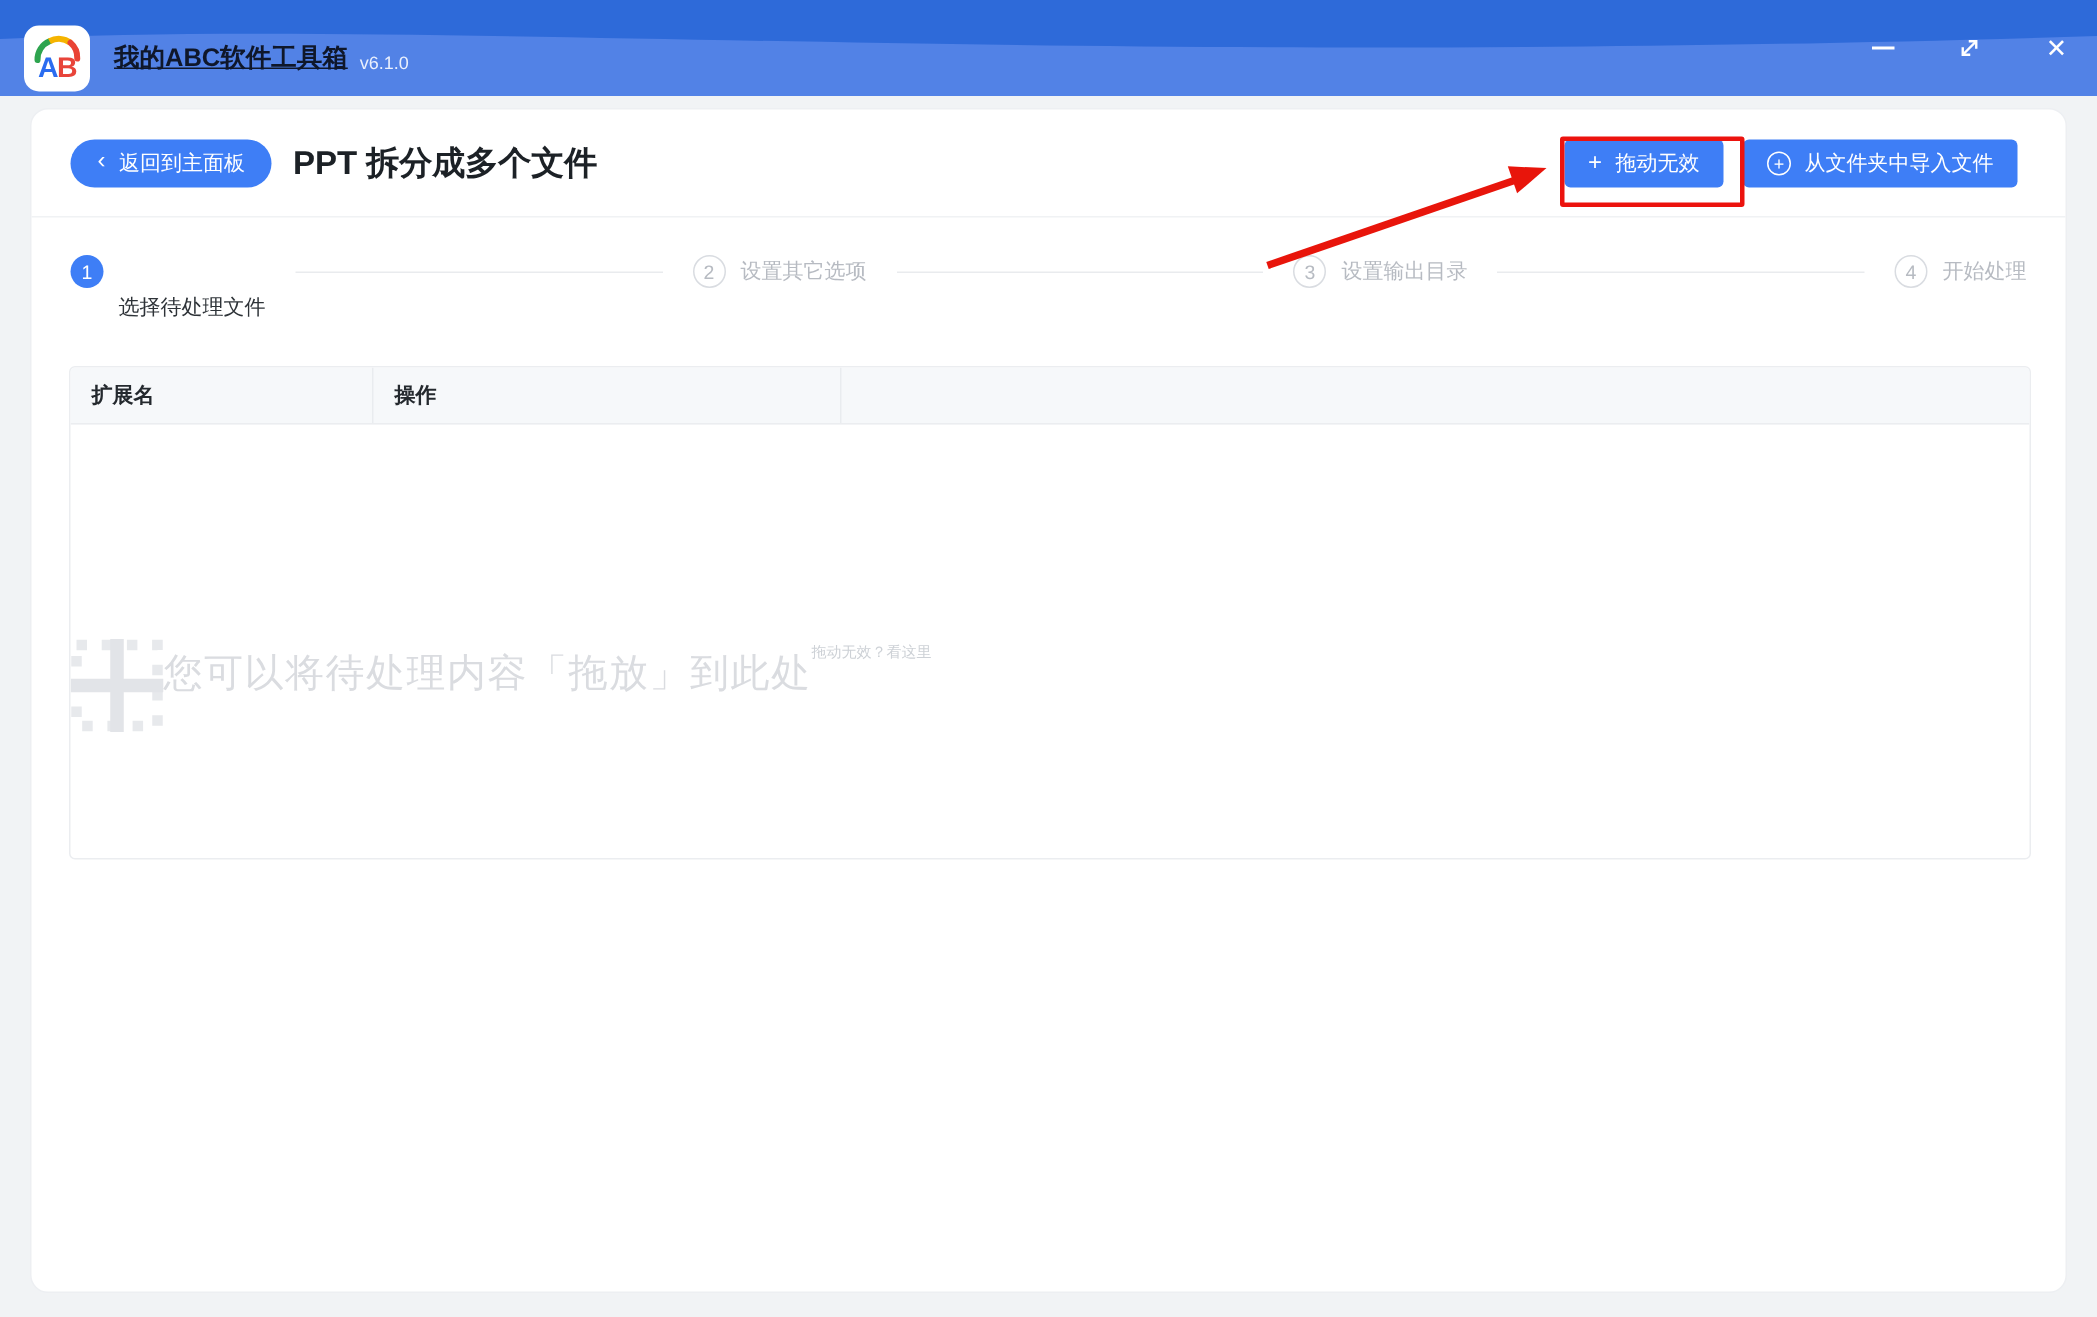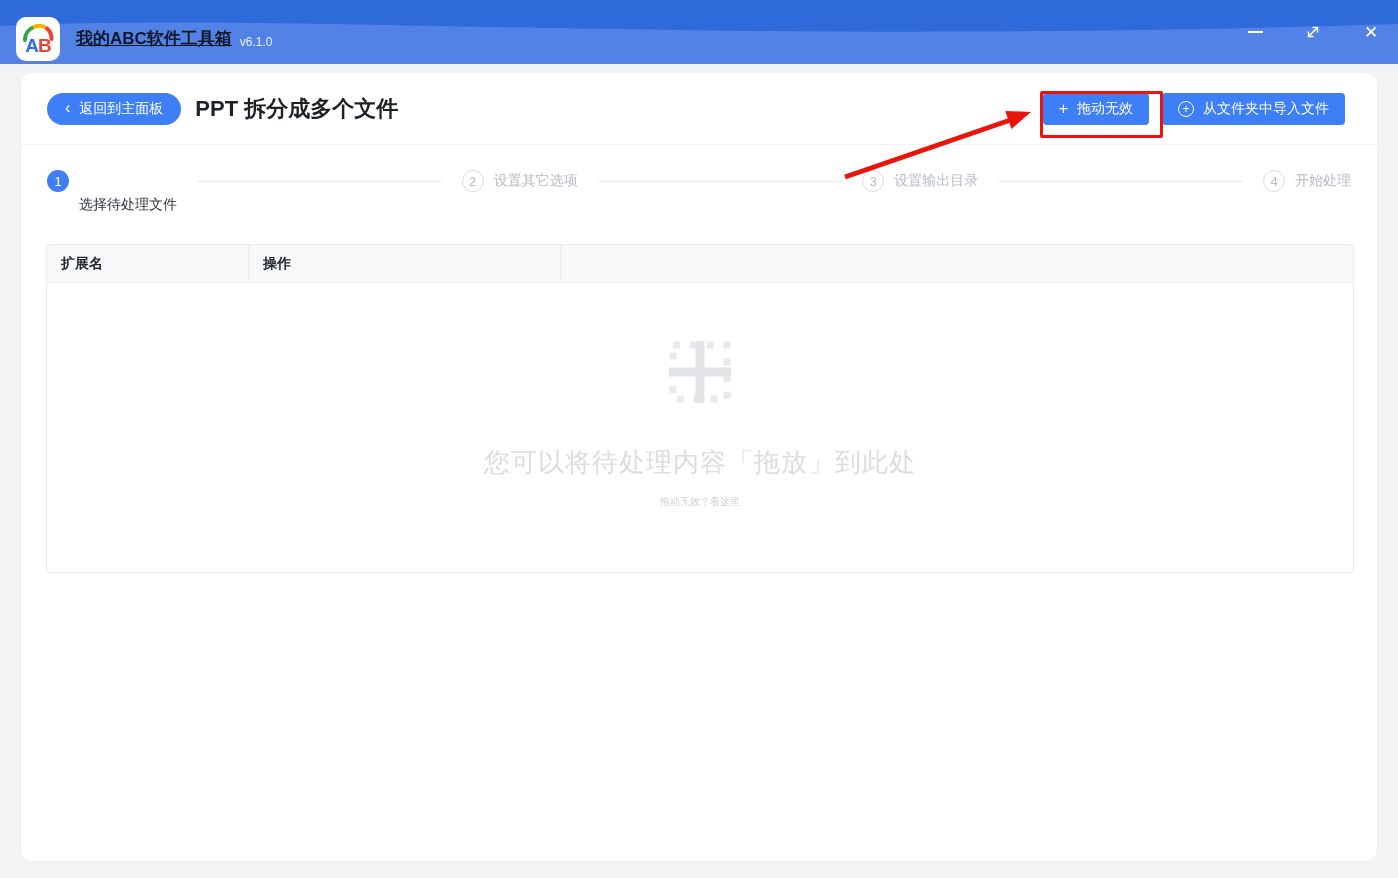--- a/index.html
+++ b/index.html
@@ -60,21 +60,21 @@
 
   
   .table-box { position:absolute; left:25px; top:171px; width:1308px; height:329px;
     border:1px solid #ebedf0; border-radius:4px; overflow:hidden; background:#fff; }
   .thead { display:flex; height:38px; background:#f6f8fa; border-bottom:1px solid #ebedf0; }
   .th { padding-left:14px; line-height:37px; font-weight:bold; font-size:14px; color:#24292e;
     border-right:1px solid #e9ecef; flex:none; }
   .th:nth-child(1){ width:202px; } .th:nth-child(2){ width:312px; } .th:nth-child(3){ width:231px; }
   .th:nth-child(4){ width:360px; } .th:nth-child(5){ flex:1; border-right:none; }
   .empty { position:absolute; top:38px; left:0; right:0; bottom:0;
-    display:flex; flex-direction:column; align-items:center; }
+    display:flex; flex-direction:row; align-items:center; }
   .drop-icon { margin-top:58px; }
   .drop-main { margin-top:42px; font-size:26px; color:#dadce0; letter-spacing:1px; }
   .drop-sub  { margin-top:15px; font-size:10px; color:#cdd1d6; cursor:pointer; }
 
   
   .next-btn { position:absolute; left:50%; transform:translateX(-50%); bottom:4px;
     width:298px; height:38px; border-radius:19px; background:#4a8cf7; color:#fff;
     font-size:17px; border:none; display:flex; align-items:center; justify-content:center;
     gap:10px; cursor:pointer; font-family:inherit; }
   .next-circle { width:18px; height:18px; border:1.5px solid #fff; border-radius:50%;

